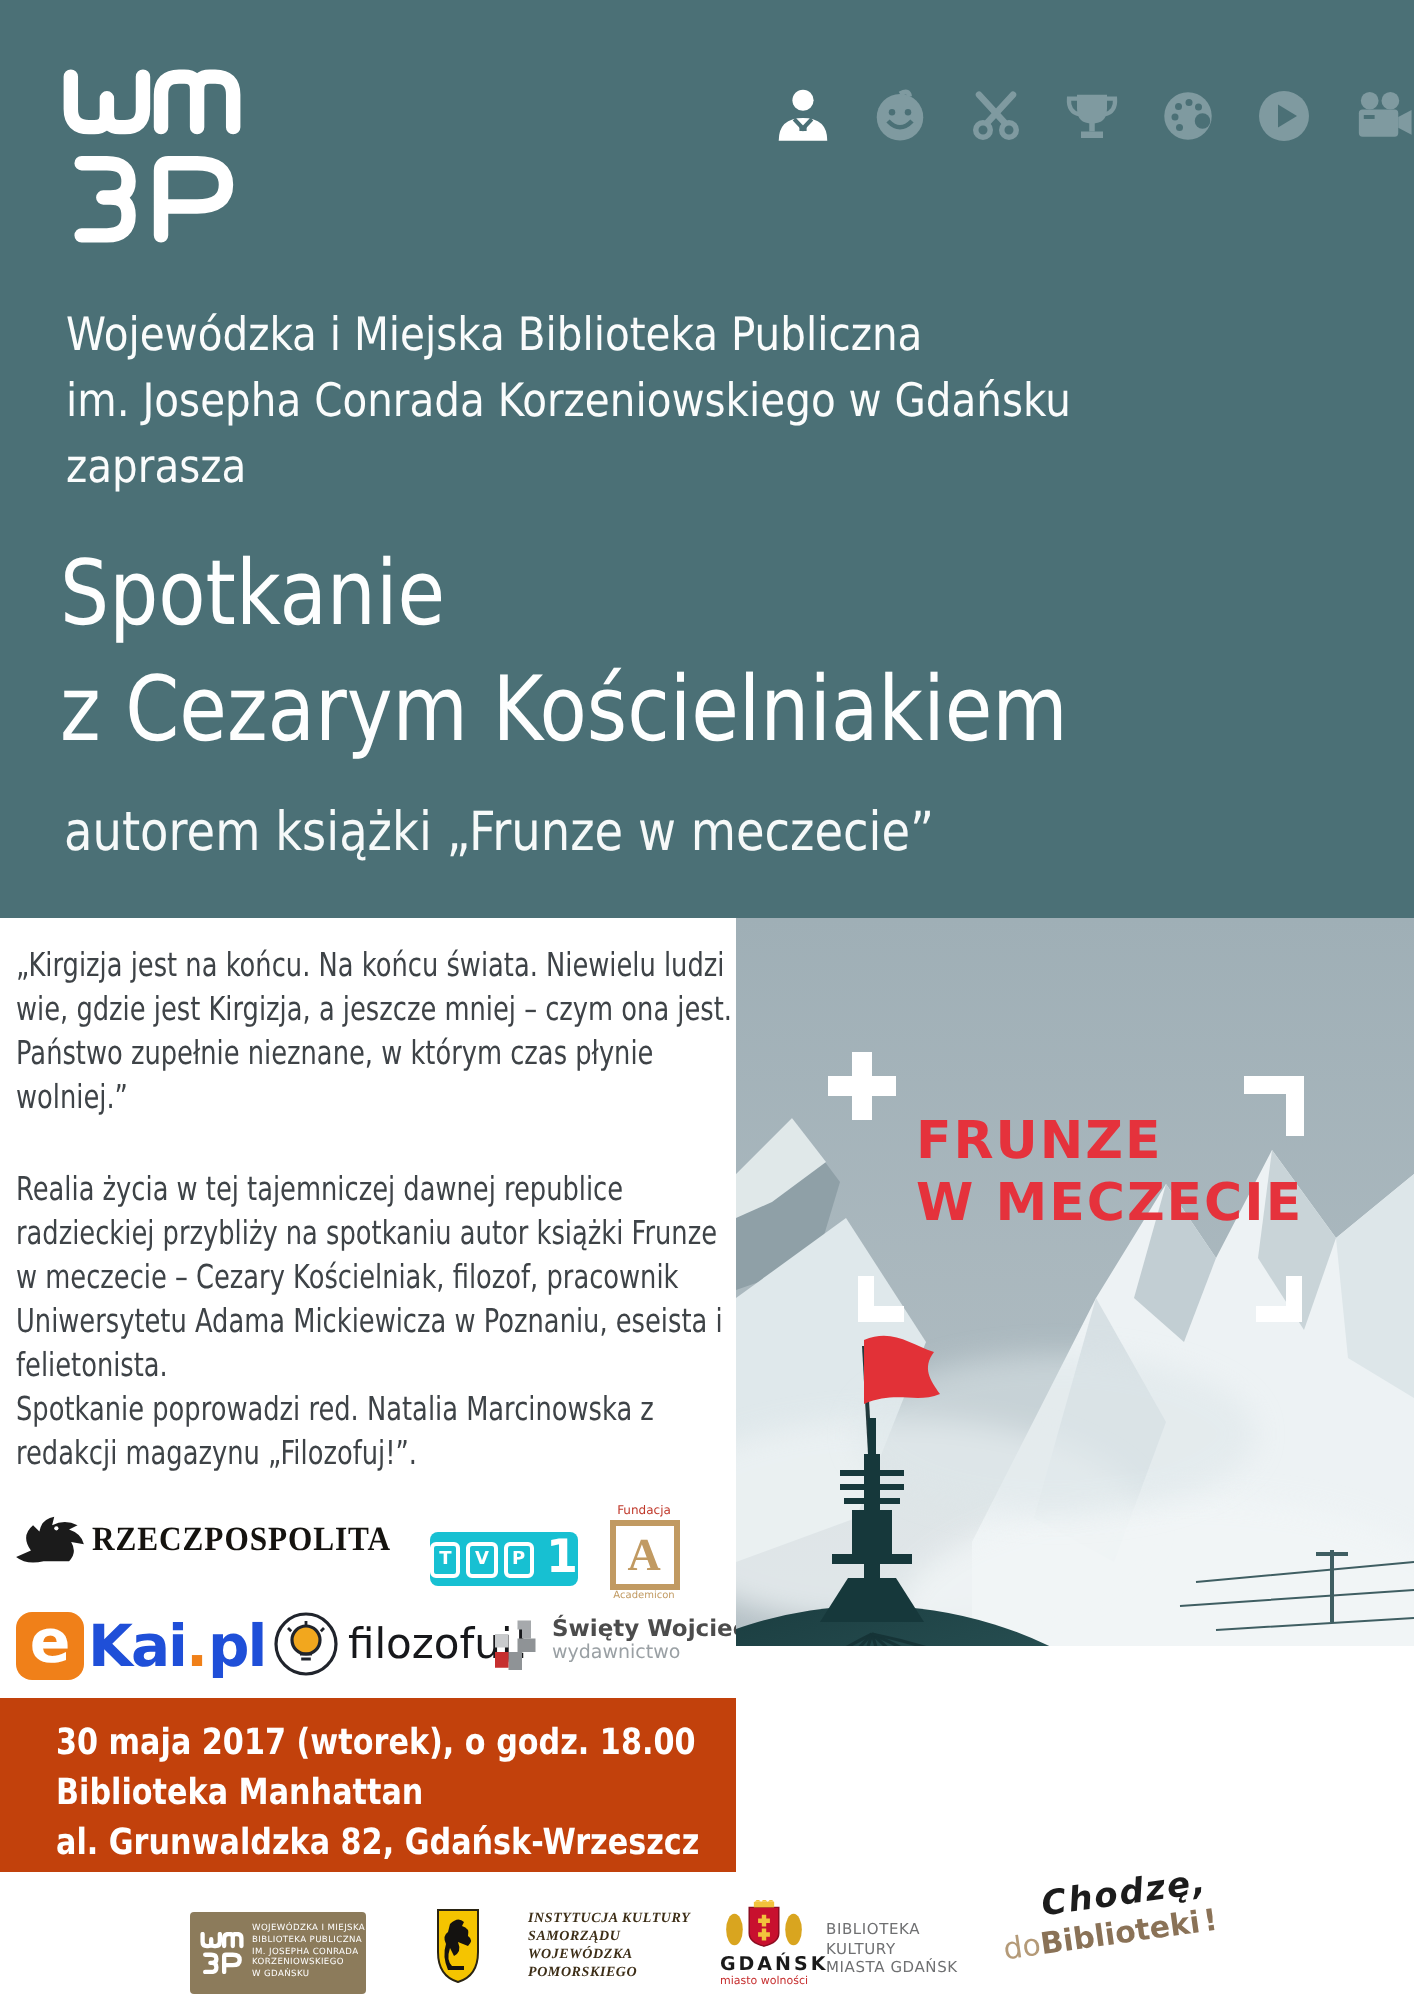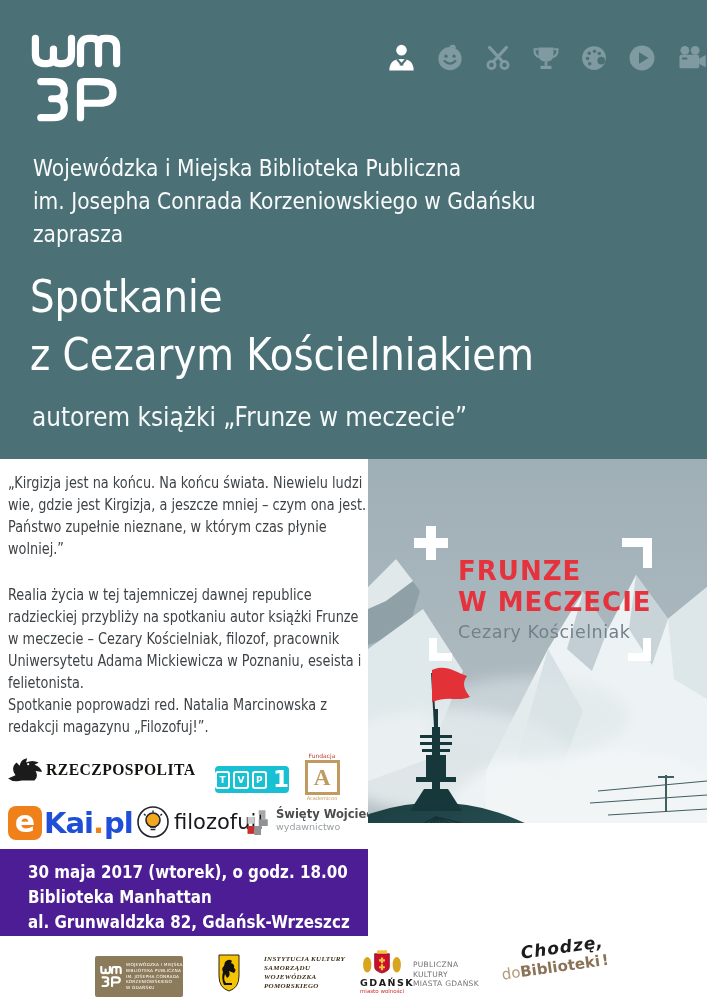--- a/index.html
+++ b/index.html
@@ -40,21 +40,21 @@
        font-size:30px;display:flex;align-items:center;justify-content:center;line-height:1;padding-bottom:3px;box-sizing:border-box;}
   .ekai .kai{color:#1f4fd8;font-weight:bold;font-size:29px;letter-spacing:-1px;margin-left:2px;}
   .ekai .dot{color:#f08019;font-weight:bold;font-size:29px;}
   .ekai .pl{color:#1f4fd8;font-weight:bold;font-size:29px;letter-spacing:-1px;}
   .filo{position:absolute;left:137px;top:806px;display:flex;align-items:center;gap:5px;}
   .filo-text{color:#17181b;font-size:21px;font-weight:500;letter-spacing:0;}
   .swoj{position:absolute;left:243px;top:808px;display:flex;align-items:flex-start;gap:6px;}
   .swoj-name{color:#4c4c4c;font-weight:bold;font-size:11.5px;line-height:13px;}
   .swoj-sub{color:#9aa0a4;font-size:9.5px;line-height:11px;}
   
-  .event{position:absolute;left:0;top:849px;width:368px;height:87px;background:#4c1d95;
+  .event{position:absolute;left:0;top:849px;width:368px;height:87px;background:#c2410c;
          color:#fff;font-weight:bold;font-size:18px;line-height:25px;}
   .event-inner{position:absolute;left:28px;top:10px;width:400px;transform:scaleX(.84);transform-origin:0 0;white-space:nowrap;}
   
   .cover{position:absolute;left:368px;top:459px;width:339px;height:364px;overflow:hidden;background:#a5b4bb;}
   .cover svg.scene{position:absolute;left:0;top:0;}
   .plus-mark{position:absolute;left:46px;top:67px;width:34px;height:34px;}
   .plus-mark:before{content:"";position:absolute;left:0;top:12px;width:34px;height:10px;background:#fff;}
   .plus-mark:after{content:"";position:absolute;left:12px;top:0;width:10px;height:34px;background:#fff;}
   .br-tr{position:absolute;left:254px;top:79px;width:21px;height:21px;border-top:9px solid #fff;border-right:9px solid #fff;}
   .br-bl{position:absolute;left:61px;top:179px;width:15px;height:15px;border-left:8px solid #fff;border-bottom:8px solid #fff;}
@@ -289,21 +289,20 @@
       <rect x="208" y="455" width="20" height="17" fill="#0f2a2c"></rect>
       <rect x="58" y="455" width="26" height="18" fill="#0d2628"></rect>
       <rect x="0" y="468" width="339" height="9" fill="#11282a" opacity=".9"></rect>
     </svg>
     <div class="plus-mark"></div>
     <div class="br-tr"></div>
     <div class="br-bl"></div>
     <div class="br-br"></div>
     <div class="cv-t cv-t1">FRUNZE</div>
     <div class="cv-t cv-t2">W MECZECIE</div>
-    <div class="cv-author">Cezary Kościelniak</div>
   </div>
 
   <div class="footer">
 
     <div class="wmbp-box">
       <svg width="22" height="21" viewBox="0 0 102 96">
         <g fill="none" stroke="#ffffff" stroke-width="10" stroke-linecap="round">
           <path d="M6,4 V22 Q6,32 16,32 L19,32 Q26,32 26,25 V16 M26,25 Q26,32 33,32 L36,32 Q46,32 46,22 V4"></path>
           <path d="M56,32 V14 Q56,4 66,4 L69,4 Q76,4 76,11 V32 M76,11 Q76,4 83,4 L86,4 Q96,4 96,14 V32"></path>
           <path d="M12,52 H26 Q38,52 38,62 Q38,71 28,71 L24,71 M28,71 Q38,71 38,81 Q38,92 26,92 H12"></path>
@@ -340,21 +339,21 @@
         <rect x="16.5" y="1" width="11" height="3" fill="#f2c33c"></rect>
         <path d="M17 1 l1.6 -1.6 1.8 1.6 1.8 -1.6 1.8 1.6 1.8 -1.6 1.6 1.6 z" fill="#f2c33c"></path>
         <path d="M20.8,8 h2.4 v2 h2 v2.4 h-2 v2 h-2.4 v-2 h-2 v-2.4 h2 z" fill="#f2c33c"></path>
         <path d="M20.8,15.5 h2.4 v2 h2 v2.4 h-2 v2 h-2.4 v-2 h-2 v-2.4 h2 z" fill="#f2c33c"></path>
       </svg>
       <div class="gda-city">GDAŃSK</div>
       <div class="gda-motto">miasto wolności</div>
     </div>
 
     <div class="gda-right">
-      <div>PUBLICZNA</div>
+      <div>BIBLIOTEKA</div>
       <div>KULTURY</div>
       <div>MIASTA GDAŃSK</div>
     </div>
 
     <div class="slogan">
       <div class="l1">Chodzę,</div>
       <div class="l2">
         <span class="do">do</span><span class="bib">Biblioteki</span><span class="ex">!</span>
       </div>
     </div>

